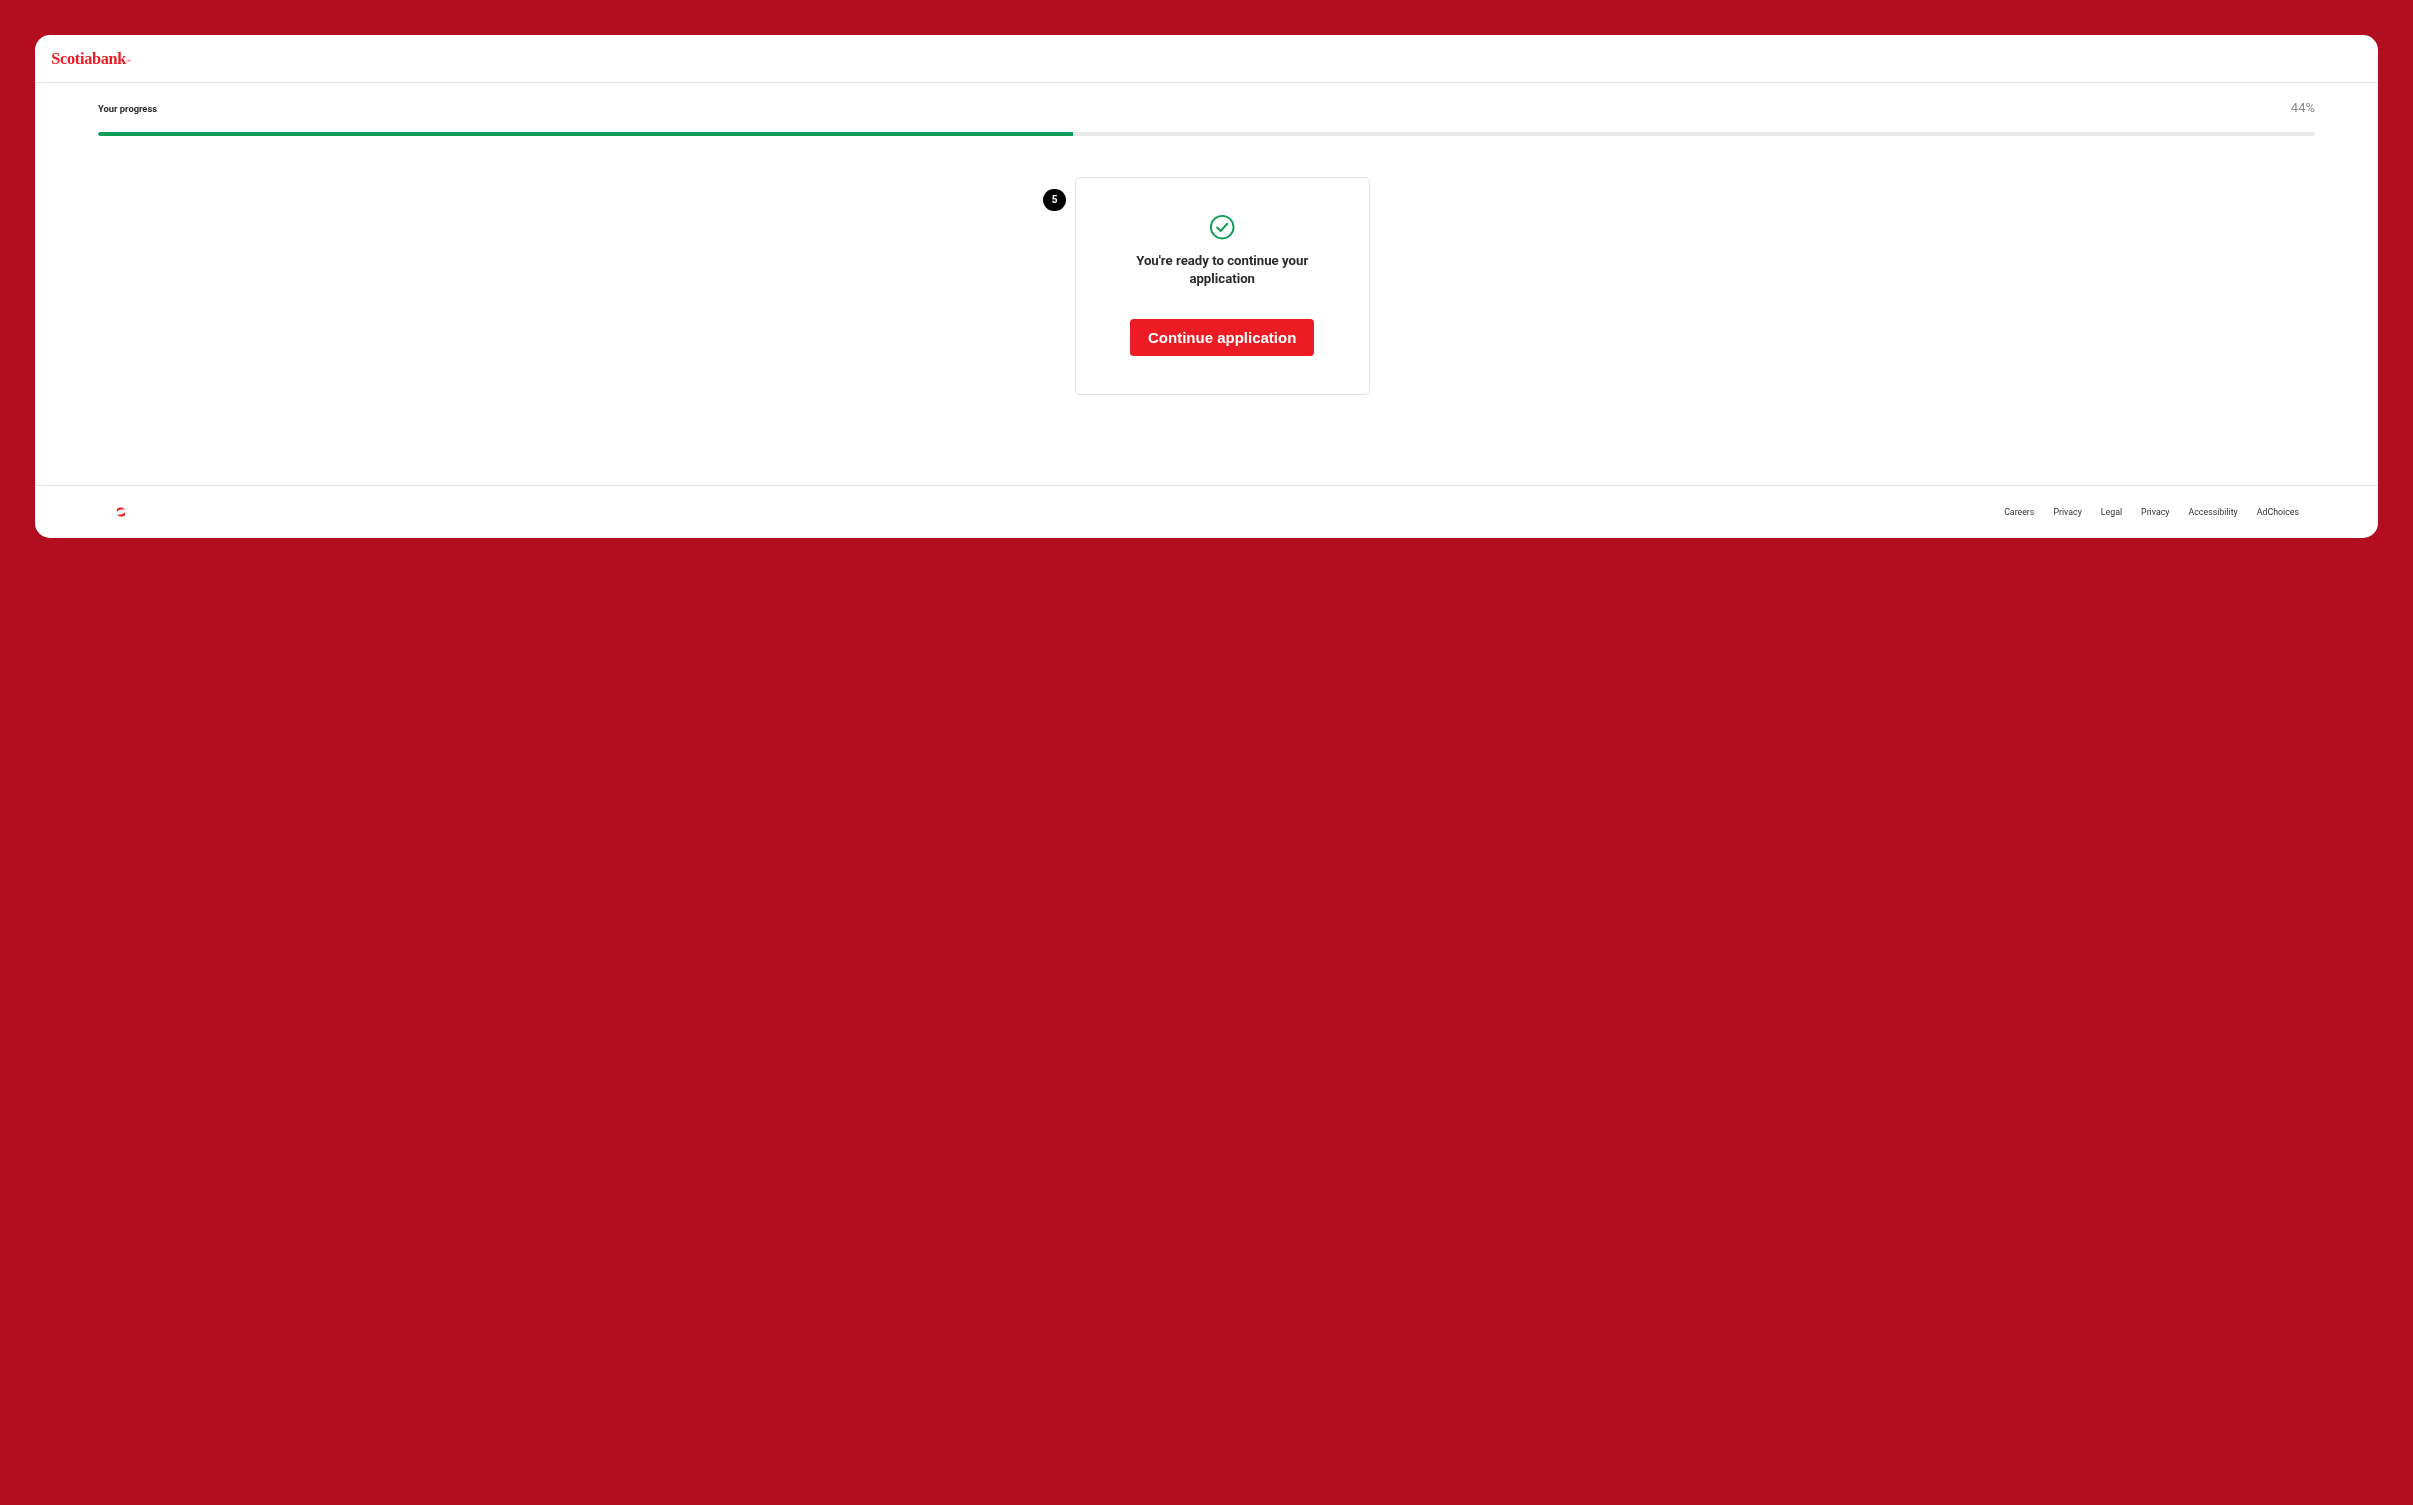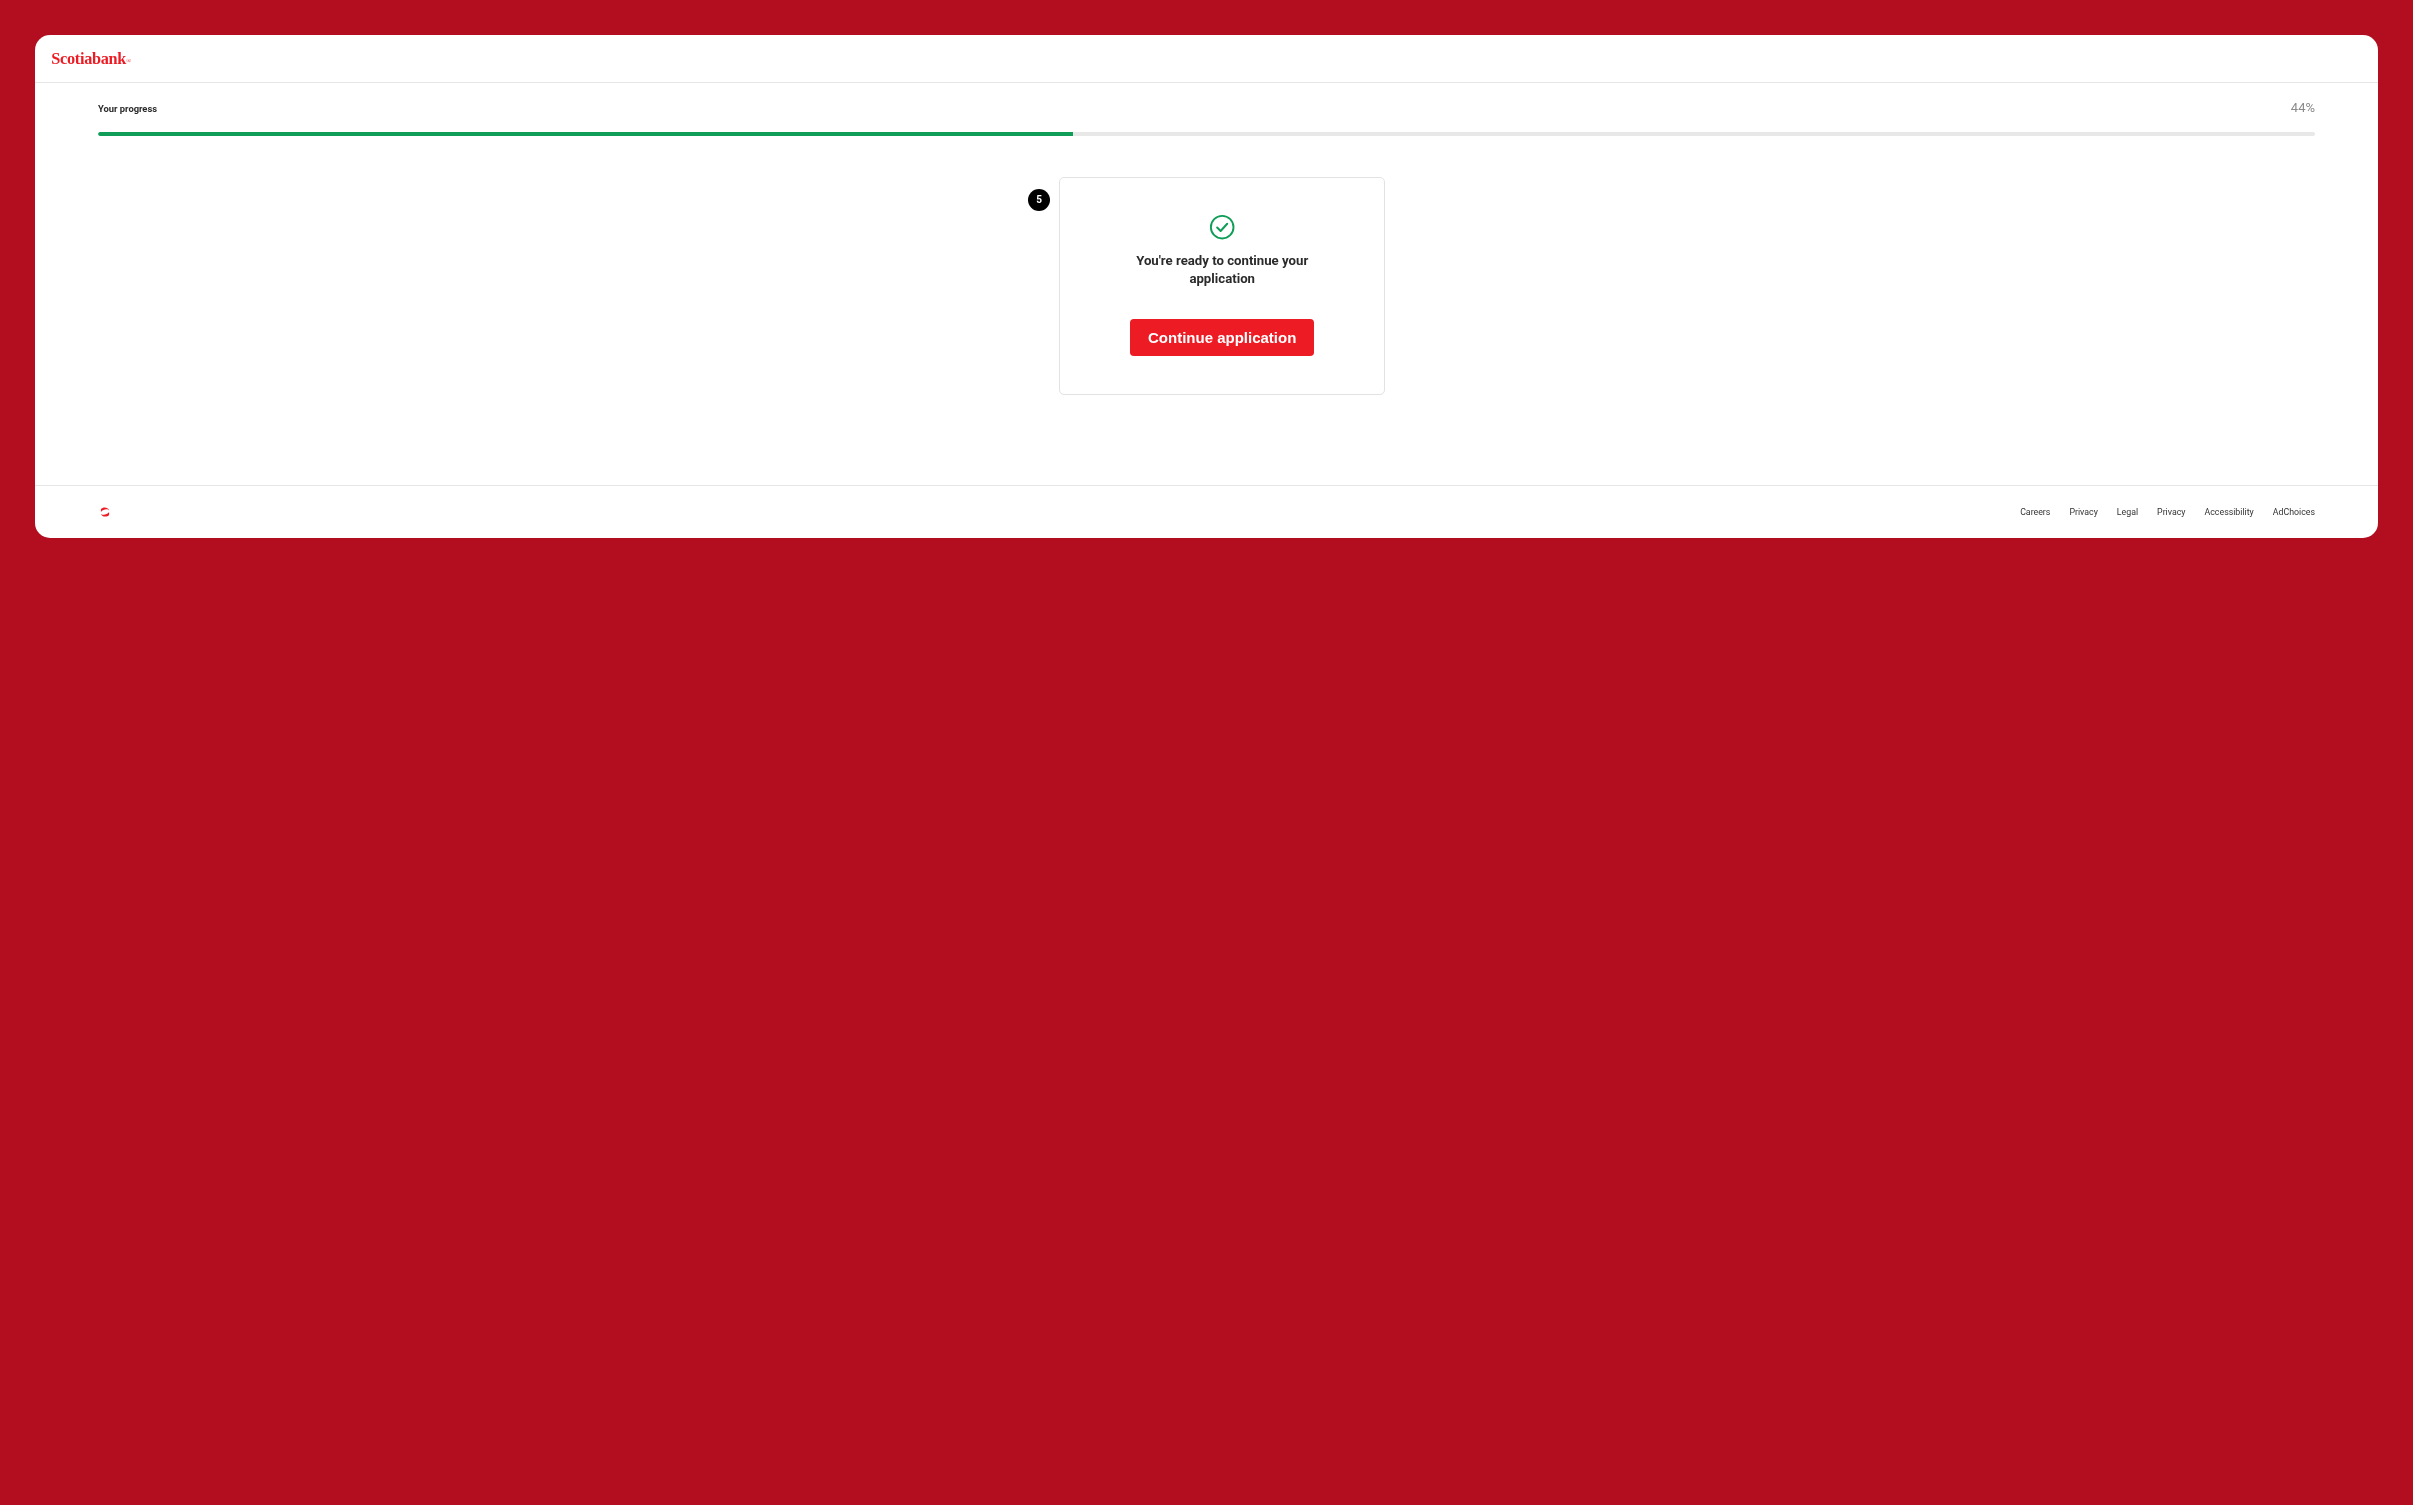--- a/index.html
+++ b/index.html
@@ -91,21 +91,21 @@
       background: #000;
       color: #fff;
       display: flex;
       align-items: center;
       justify-content: center;
       font-weight: 700;
       font-size: 10px;
       margin-top: 11.3px;
     }
     .card {
-      width: 326px;
+      width: 295px;
       border: 0.6px solid #e2e2e2;
       border-radius: 5px;
       padding: 36px 25px 38px 25px;
       text-align: center;
       background: #fff;
     }
     .check-icon {
       display: inline-flex;
       align-items: center;
       justify-content: center;
@@ -124,21 +124,21 @@
       color: #fff;
       border: none;
       border-radius: 3.8px;
       padding: 10px 17.6px;
       font-size: 15px;
       font-weight: 600;
       cursor: pointer;
     }
     .footer-nav {
       border-top: 0.6px solid #e6e6e6;
-      padding: 19px 63px;
+      padding: 19px 79px;
       display: flex;
       align-items: center;
       justify-content: space-between;
     }
     .footer-icon { display:inline-flex; }
     .footer-links {
       display: flex;
       gap: 19px;
     }
     .footer-links a {

